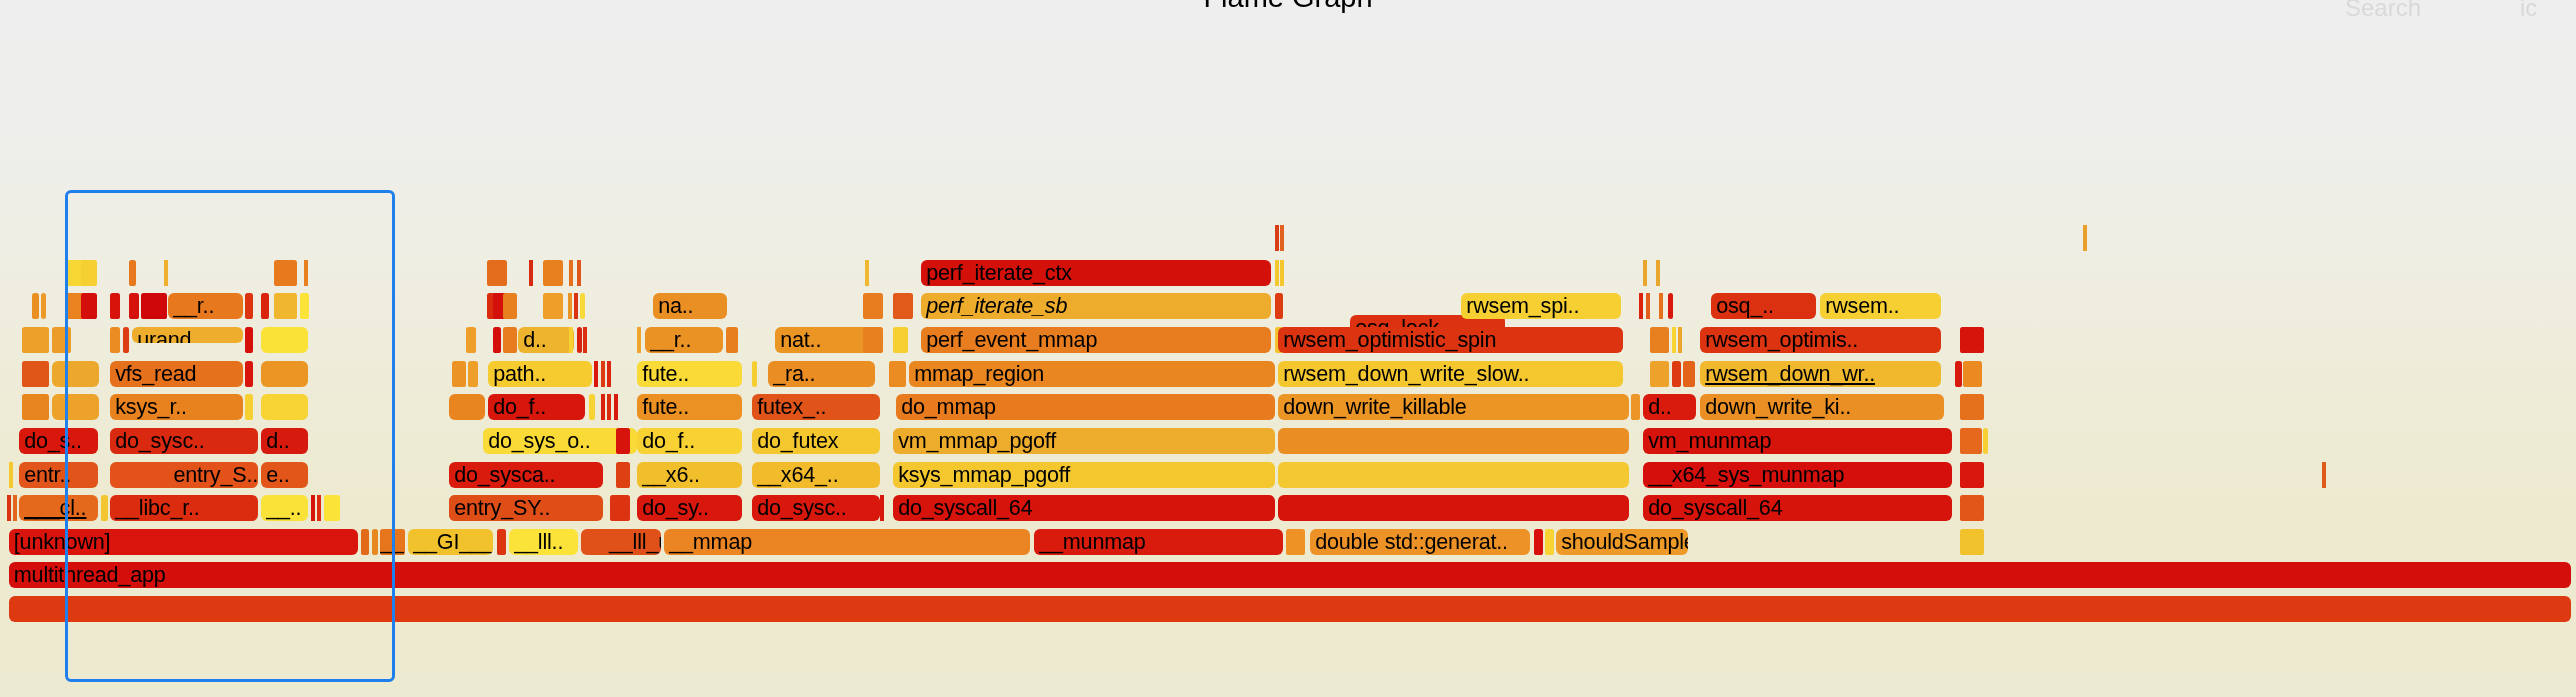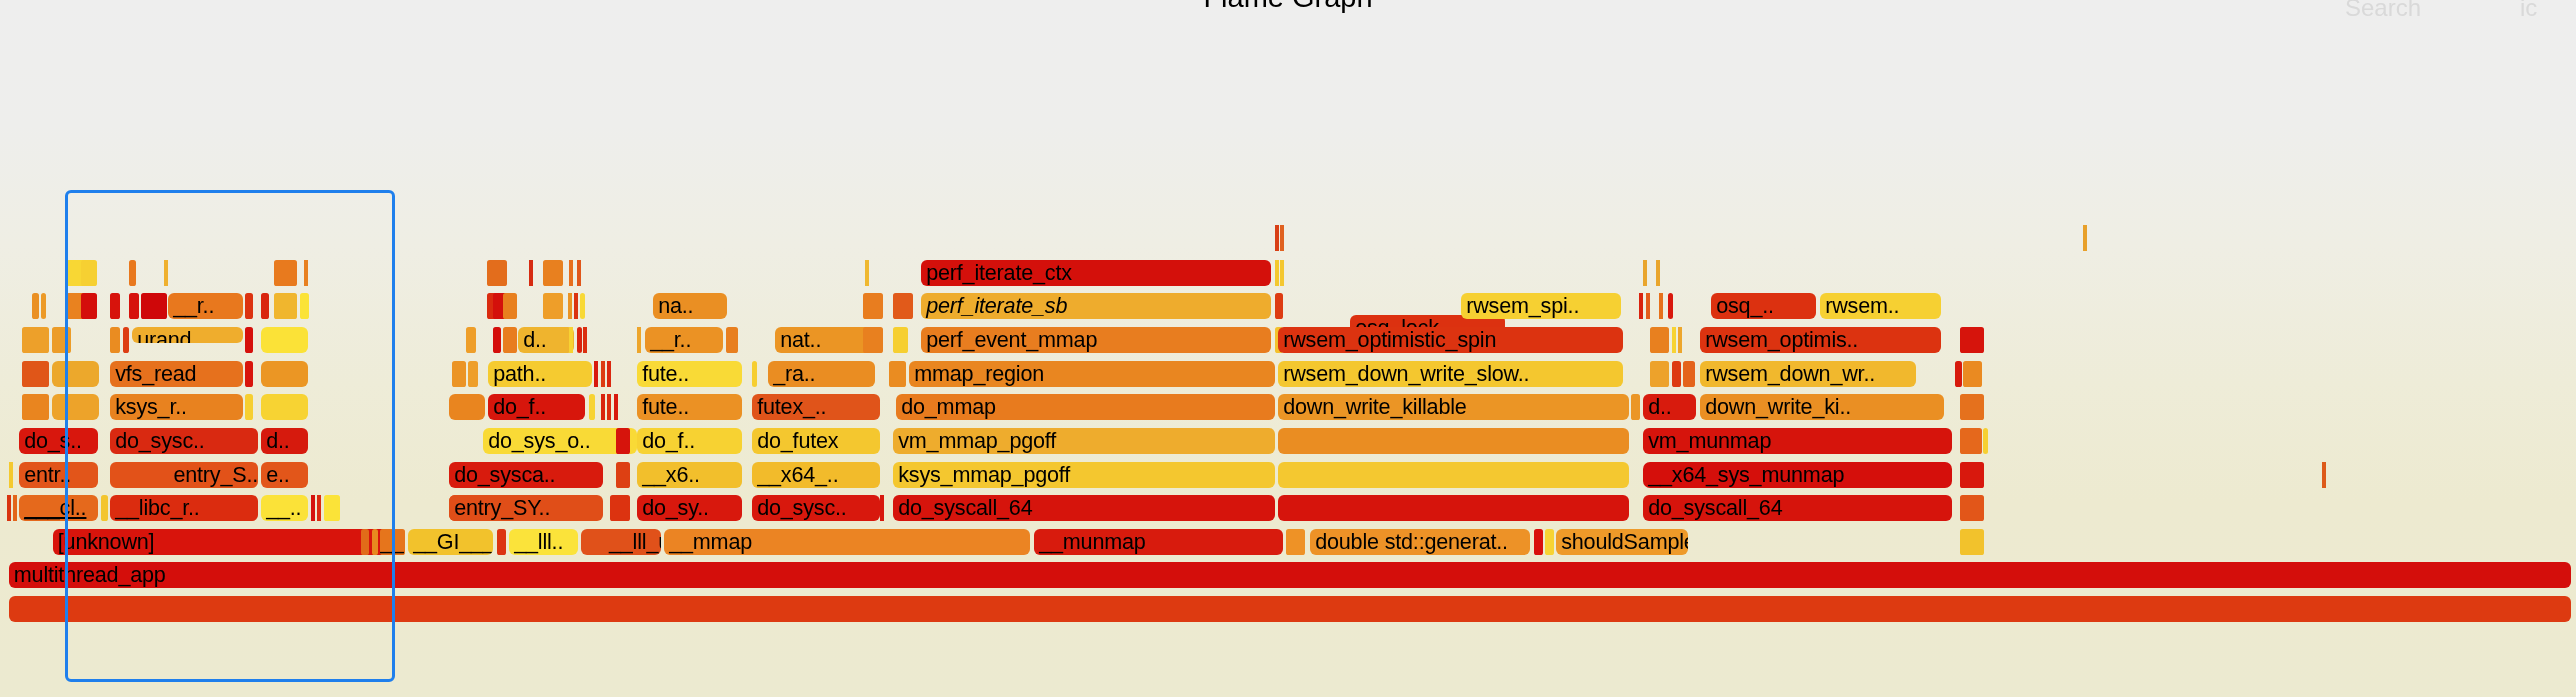--- a/index.html
+++ b/index.html
@@ -74,21 +74,21 @@
 <div id="app">
   <div id="graph-surface">
 
     <div class="fg-title">Flame Graph</div>
     <div class="fg-search" id="search-label">Search</div>
     <div class="fg-search" id="ic-label">ic</div>
 
     <div id="frames-layer">
         <div class="frame" style="left: 8.6px; top: 596px; width: 2562px; height: 26px; background: rgb(221, 58, 17);"></div>
         <div class="frame" style="left: 8.6px; top: 562px; width: 2562px; height: 26px; background: rgb(212, 14, 11);"><span>multithread_app</span></div>
-        <div class="frame" style="left: 8.6px; top: 529px; width: 349px; height: 26px; background: rgb(216, 20, 12); margin-left: 44px;"><span>[unknown]</span></div>
+        <div class="frame" style="left: 8.6px; top: 529px; width: 349px; height: 26px; background: rgb(216, 20, 12);"><span>[unknown]</span></div>
         <div class="frame thin" style="left: 361px; top: 529px; width: 7.8px; height: 26px; background: rgb(225, 107, 25);"></div>
         <div class="frame thin" style="left: 372px; top: 529px; width: 6px; height: 26px; background: rgb(232, 137, 31);"></div>
         <div class="frame thin" style="left: 380px; top: 529px; width: 25px; height: 26px; background: rgb(230, 117, 28);"><span>__..</span></div>
         <div class="frame" style="left: 408px; top: 529px; width: 85px; height: 26px; background: rgb(242, 194, 44);"><span>__GI___li..</span></div>
         <div class="frame thin" style="left: 497px; top: 529px; width: 8.6px; height: 26px; background: rgb(220, 51, 16);"></div>
         <div class="frame" style="left: 509px; top: 529px; width: 69px; height: 26px; background: rgb(251, 227, 58);"><span>__lll..</span></div>
         <div class="frame" style="left: 581px; top: 529px; width: 80px; height: 26px; background: rgb(224, 81, 26); padding-left: 28px;"><span>__lll_u..</span></div>
         <div class="frame" style="left: 664px; top: 529px; width: 366px; height: 26px; background: rgb(235, 132, 35);"><span>__mmap</span></div>
         <div class="frame" style="left: 1034px; top: 529px; width: 249px; height: 26px; background: rgb(216, 27, 13);"><span>__munmap</span></div>
         <div class="frame thin" style="left: 1286px; top: 529px; width: 19px; height: 26px; background: rgb(238, 146, 38);"></div>
@@ -239,25 +239,25 @@
         <div class="frame thin" style="left: 1668px; top: 293px; width: 5.2px; height: 26px; background: rgb(216, 24, 13);"></div>
         <div class="frame thin" style="left: 1650px; top: 327px; width: 19px; height: 26px; background: rgb(232, 128, 31);"></div>
         <div class="frame hairline" style="left: 1672px; top: 327px; width: 4.3px; height: 26px; background: rgb(247, 211, 51);"></div>
         <div class="frame hairline" style="left: 1678px; top: 327px; width: 4.3px; height: 26px; background: rgb(237, 166, 44);"></div>
         <div class="frame thin" style="left: 1650px; top: 361px; width: 19px; height: 26px; background: rgb(237, 162, 43);"></div>
         <div class="frame thin" style="left: 1672px; top: 361px; width: 8.6px; height: 26px; background: rgb(221, 58, 17);"></div>
         <div class="frame thin" style="left: 1683px; top: 361px; width: 12px; height: 26px; background: rgb(228, 99, 27);"></div>
         <div class="frame" style="left: 1711px; top: 293px; width: 105px; height: 26px; background: rgb(220, 49, 16);"><span>osq_..</span></div>
         <div class="frame" style="left: 1820px; top: 293px; width: 121px; height: 26px; background: rgb(246, 208, 50);"><span>rwsem..</span></div>
         <div class="frame" style="left: 1700px; top: 327px; width: 241px; height: 26px; background: rgb(220, 51, 16);"><span>rwsem_optimis..</span></div>
-        <div class="frame" style="left: 1700px; top: 361px; width: 216px; height: 26px; background: rgb(241, 184, 45);"><span>rwsem_down_wr..</span></div>
+        <div class="frame" style="left: 1700px; top: 361px; width: 241px; height: 26px; background: rgb(241, 184, 45); text-decoration: underline;"><span>rwsem_down_wr..</span></div>
         <div class="frame" style="left: 1643px; top: 394px; width: 53px; height: 26px; background: rgb(216, 27, 13);"><span>d..</span></div>
         <div class="frame" style="left: 1700px; top: 394px; width: 244px; height: 26px; background: rgb(234, 143, 35);"><span>down_write_ki..</span></div>
         <div class="frame" style="left: 1643px; top: 428px; width: 309px; height: 26px; background: rgb(214, 20, 12);"><span>vm_munmap</span></div>
-        <div class="frame" style="left: 1643px; top: 462px; width: 309px; height: 26px; background: rgb(213, 15, 11); border-radius: 7px;"><span>__x64_sys_munmap</span></div>
+        <div class="frame" style="left: 1643px; top: 462px; width: 309px; height: 26px; background: rgb(213, 15, 11);"><span>__x64_sys_munmap</span></div>
         <div class="frame" style="left: 1643px; top: 495px; width: 309px; height: 26px; background: rgb(214, 20, 12);"><span>do_syscall_64</span></div>
         <div class="frame thin" style="left: 1960px; top: 327px; width: 24px; height: 26px; background: rgb(214, 20, 12);"></div>
         <div class="frame thin" style="left: 1955px; top: 361px; width: 7px; height: 26px; background: rgb(215, 26, 13);"></div>
         <div class="frame thin" style="left: 1963px; top: 361px; width: 19px; height: 26px; background: rgb(234, 138, 33);"></div>
         <div class="frame thin" style="left: 1960px; top: 394px; width: 24px; height: 26px; background: rgb(229, 113, 29);"></div>
         <div class="frame thin" style="left: 1960px; top: 428px; width: 22.4px; height: 26px; background: rgb(229, 104, 28);"></div>
         <div class="frame thin" style="left: 1983px; top: 428px; width: 5.2px; height: 26px; background: rgb(246, 208, 50);"></div>
         <div class="frame thin" style="left: 1960px; top: 462px; width: 24px; height: 26px; background: rgb(216, 24, 13);"></div>
         <div class="frame thin" style="left: 1960px; top: 495px; width: 24px; height: 26px; background: rgb(226, 86, 25);"></div>
         <div class="frame thin" style="left: 1960px; top: 529px; width: 24px; height: 26px; background: rgb(242, 194, 44);"></div>

